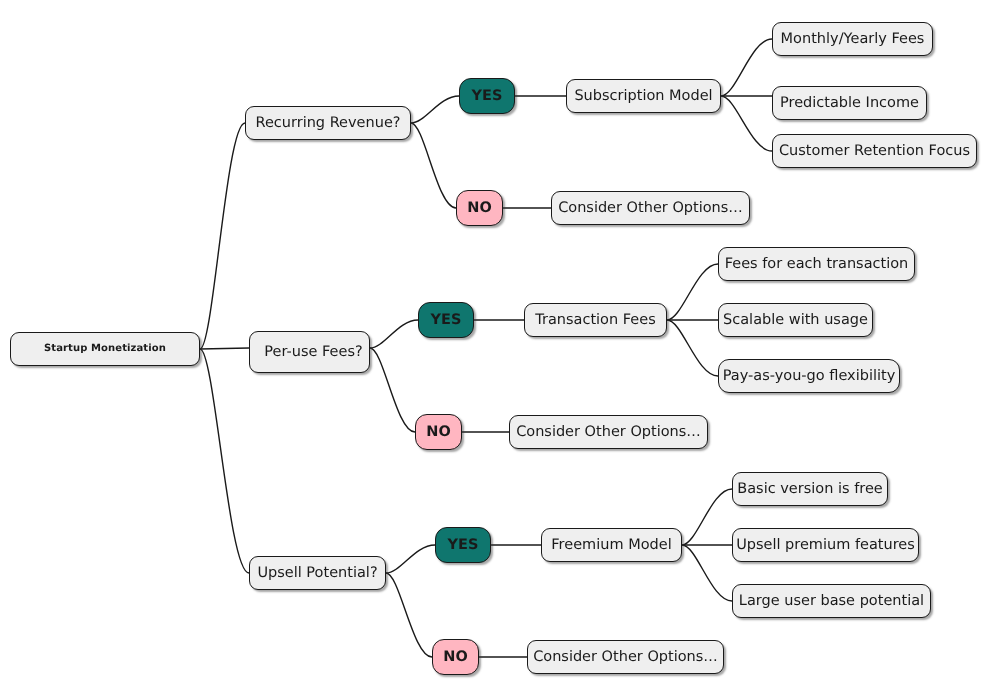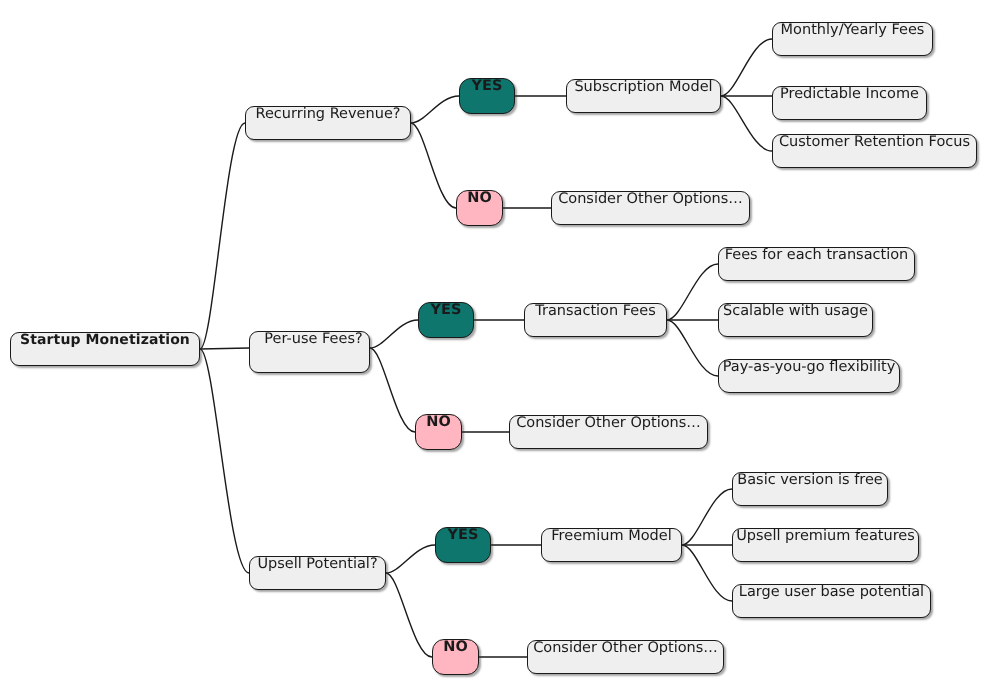--- a/index.html
+++ b/index.html
@@ -30,34 +30,35 @@
     position: absolute;
     left: 0;
     top: 0;
     width: 988px;
     height: 696px;
   }
   .node {
     position: absolute;
     box-sizing: border-box;
     display: flex;
+    align-items: center;
     justify-content: center;
     border: 1.6px solid #1a1a1a;
     border-radius: 9px;
     background: #efefef;
     color: #1a1a1a;
     font-size: 14.5px;
     line-height: 1;
     white-space: nowrap;
     box-shadow: 2px 2px 2px rgba(60,60,60,0.45);
     text-rendering: geometricPrecision;
   }
   .node.root {
     font-weight: bold;
-    font-size: 14px;
+    font-size: 10px;
     letter-spacing: 0.1px;
   }
   .node.yes {
     background: #0f766e;
     font-weight: bold;
     border-radius: 12px;
   }
   .node.no {
     background: #ffb6c1;
     font-weight: bold;

